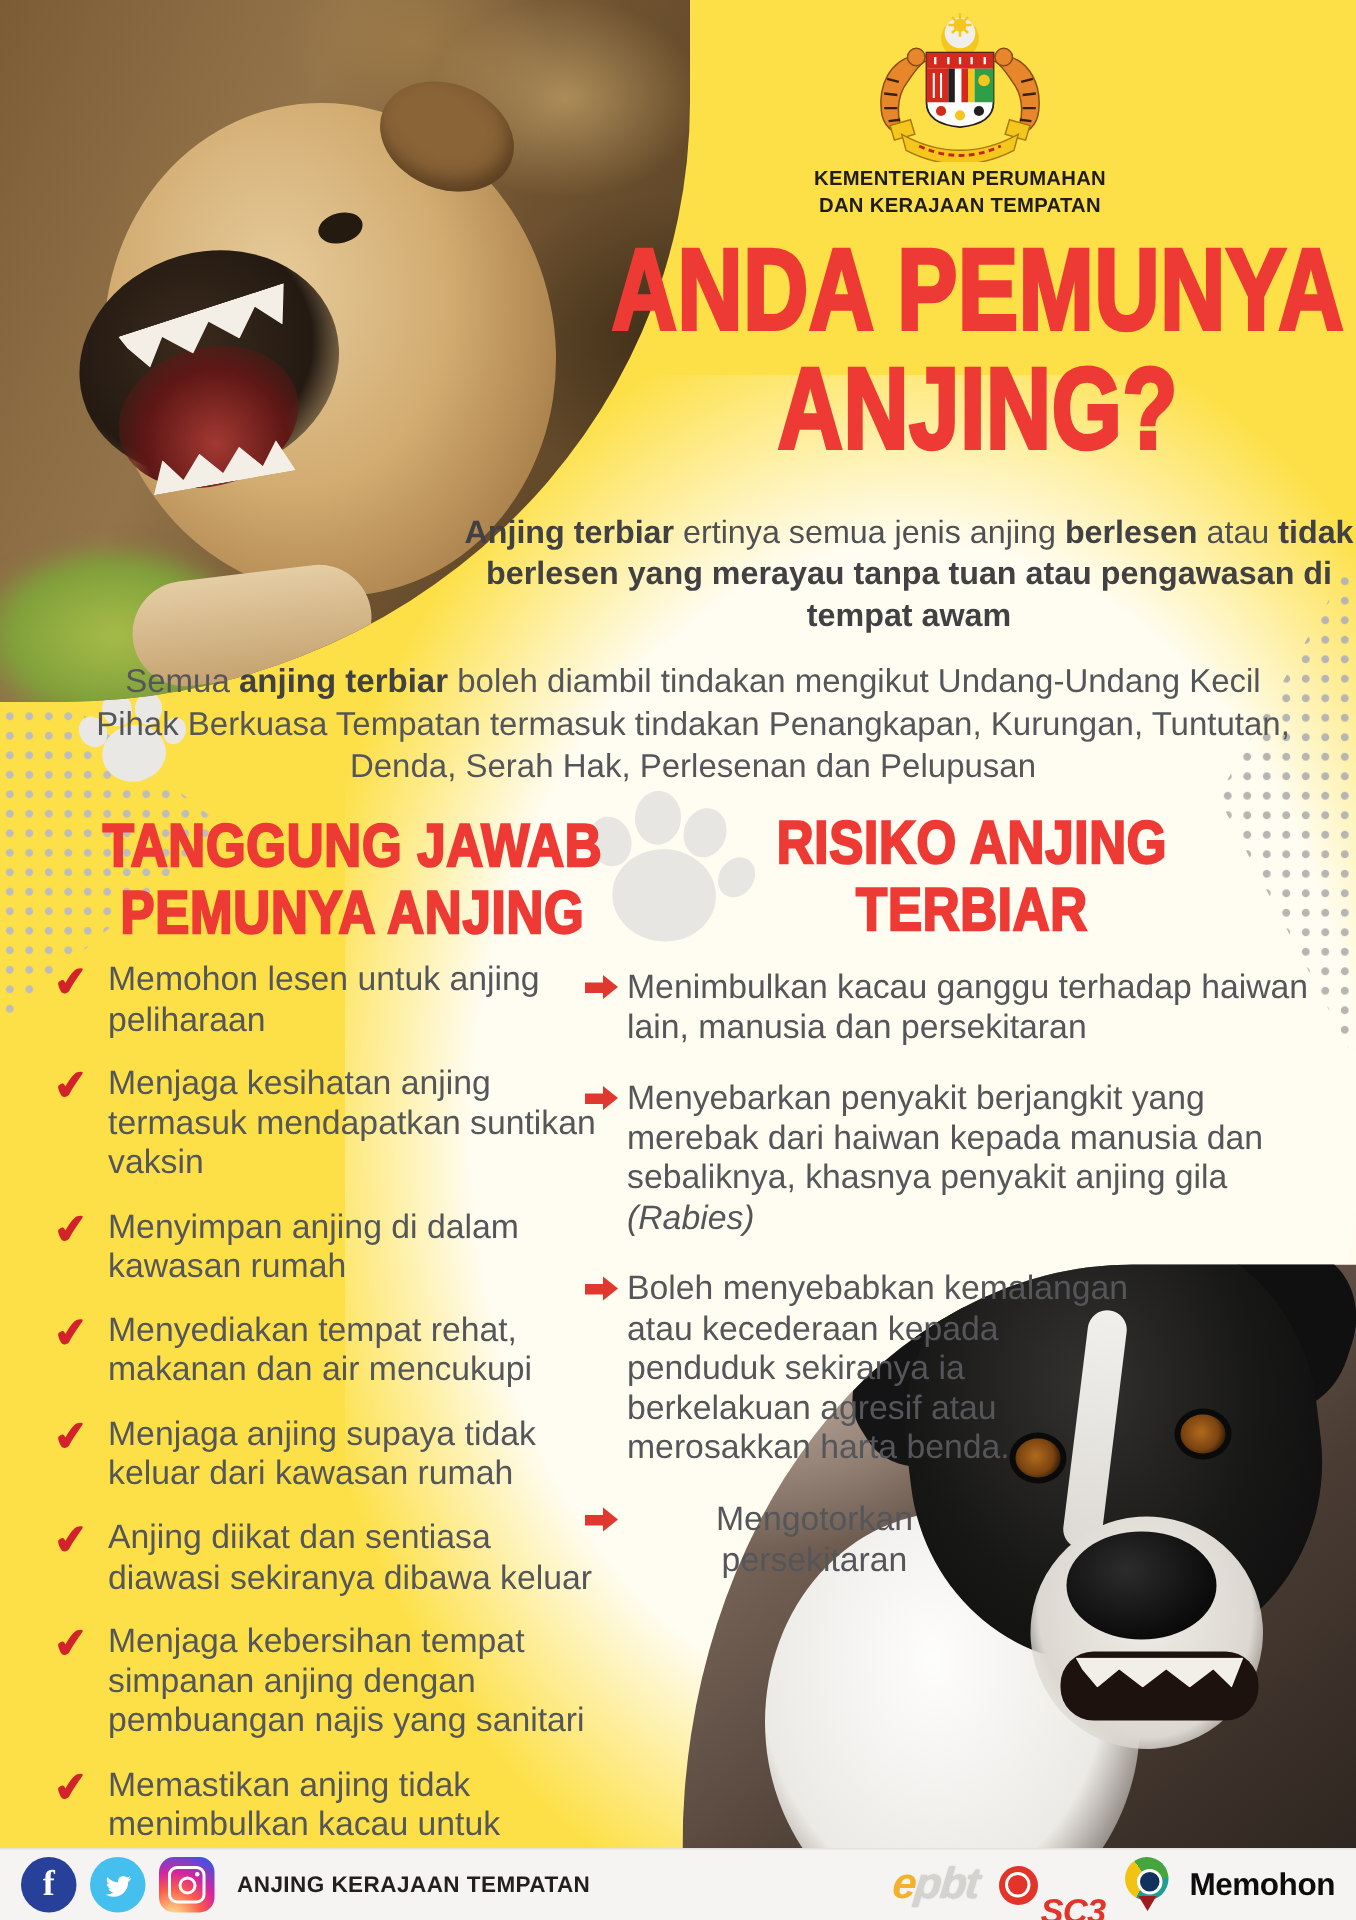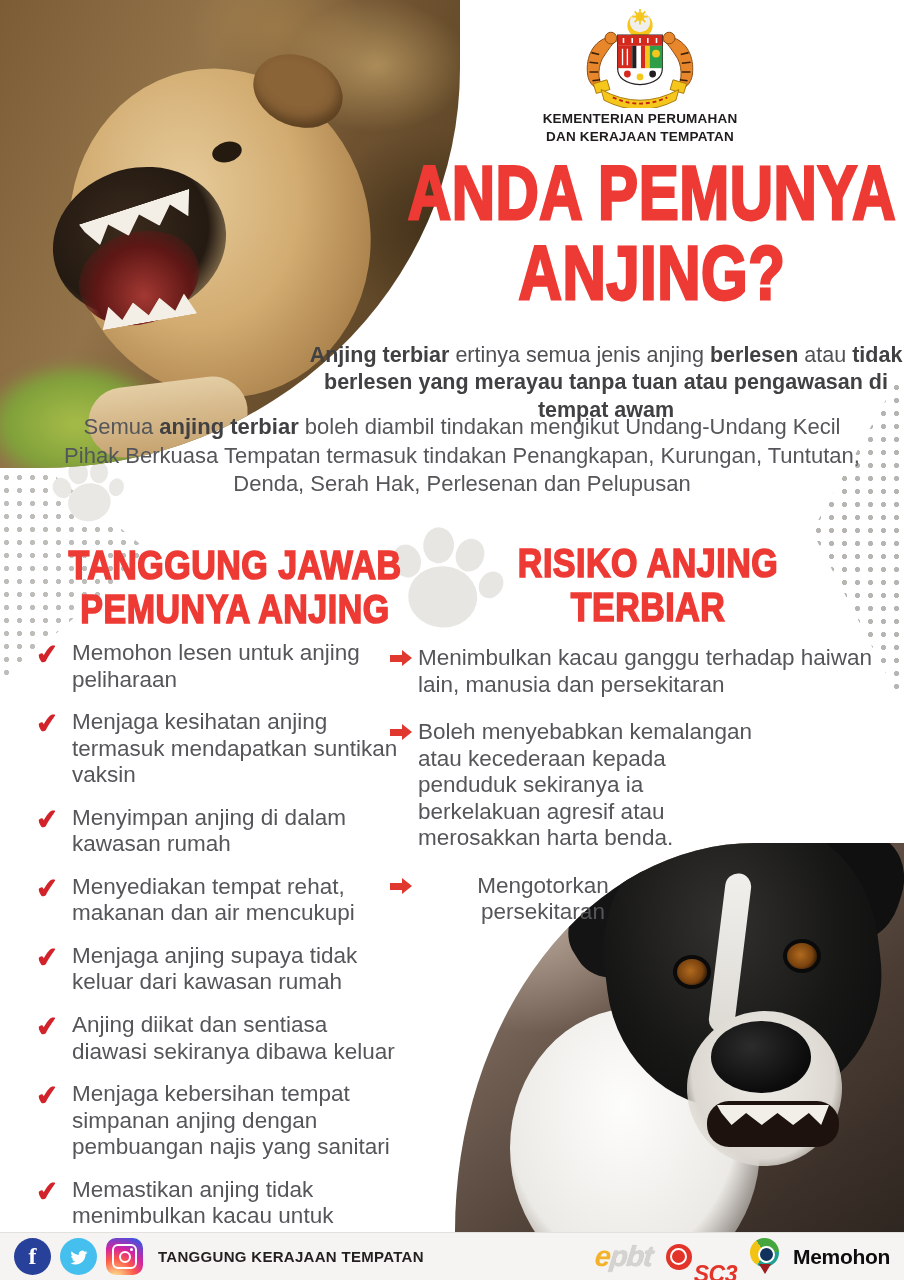--- a/index.html
+++ b/index.html
@@ -1,16 +1,16 @@
 <!DOCTYPE html>
 <html><head>
 <meta charset="utf-8">
 <style>
   html,body{margin:0;padding:0;background:#d8d6d3;}
-  .poster{position:relative;width:904px;height:1280px;margin:0 auto;background:#ffffff;overflow:hidden;
+  .poster{position:relative;width:904px;height:1280px;margin:0 auto;background:#fde047;overflow:hidden;
           font-family:"Liberation Sans",sans-serif;color:#55565a;}
   
   .white-blob{position:absolute;left:230px;top:250px;width:760px;height:1010px;z-index:0;
     background:radial-gradient(ellipse at center,rgba(255,255,255,.92) 55%,rgba(255,255,255,0) 78%);}
   .dots-right{position:absolute;right:0;top:368px;width:92px;height:340px;z-index:1;
     background-image:radial-gradient(circle,#b7b5b2 2.3px,transparent 2.9px);background-size:13px 13px;
     clip-path:polygon(100% 0,100% 100%,0 48%);}
   .dots-left{position:absolute;left:0;top:432px;width:150px;height:250px;z-index:1;
     background-image:radial-gradient(circle,#bfbdba 2.3px,transparent 2.9px);background-size:13px 13px;
     clip-path:polygon(0 0,100% 48%,0 100%);}
@@ -77,21 +77,21 @@
     font-size:13.5px;font-weight:bold;color:#1f1d1b;line-height:1.3;letter-spacing:.2px;}
 
   
   .title{position:absolute;left:400px;top:154px;width:504px;z-index:3;text-align:center;color:#ee3a34;
     font-weight:bold;font-size:60px;line-height:1.04;letter-spacing:.5px;transform:scaleY(1.28);transform-origin:top center;
     -webkit-text-stroke:2.2px #ee3a34;}
 
   
   .intro-p{position:absolute;left:300px;top:320px;width:612px;z-index:3;text-align:center;
     font-size:21.5px;line-height:1.28;color:#4f5053;}
-  .law-p{position:absolute;left:62px;top:391px;width:800px;z-index:3;text-align:center;
+  .law-p{position:absolute;left:62px;top:418px;width:800px;z-index:3;text-align:center;
     font-size:22px;line-height:1.3;color:#55565a;}
   .b{font-weight:bold;color:#414042;}
 
   
   .sec-heading{position:absolute;z-index:3;text-align:center;color:#ee3a34;font-weight:bold;font-size:34px;
     line-height:1.12;letter-spacing:.5px;transform:scaleY(1.18);transform-origin:top center;-webkit-text-stroke:1.4px #ee3a34;}
   .resp-heading{left:55px;top:542px;width:360px;}
   .risk-heading{left:468px;top:540px;width:360px;}
 
   
@@ -298,20 +298,24 @@
       </li>
   </ul>
 
   <ul class="list risk-list">
     <li>
         <span class="arrowb"></span>
         <span>Menimbulkan kacau ganggu terhadap haiwan lain, manusia dan persekitaran</span>
       </li>
     <li>
         <span class="arrowb"></span>
+        <span><span>Menyebarkan penyakit berjangkit yang merebak dari haiwan kepada manusia dan sebaliknya, khasnya penyakit anjing gila </span><span class="it">(Rabies)</span></span>
+      </li>
+    <li>
+        <span class="arrowb"></span>
         <span class="narrow3">Boleh menyebabkan kemalangan atau kecederaan kepada penduduk sekiranya ia berkelakuan agresif atau merosakkan harta benda.</span>
       </li>
     <li>
         <span class="arrowb"></span>
         <span class="narrow4">Mengotorkan persekitaran</span>
       </li>
   </ul>
 
   <div class="footer">
     <div class="soc fb">
@@ -321,21 +325,21 @@
       <svg width="22" height="22" viewBox="0 0 32 32">
         <path fill="#fff" d="M28 9c-.9.4-1.8.7-2.8.8 1-.6 1.8-1.6 2.2-2.7-1 .6-2 1-3.2 1.2A5 5 0 0 0 15.6 12c0 .4 0 .8.1 1.1-4.2-.2-7.9-2.2-10.4-5.3-.4.8-.7 1.6-.7 2.6 0 1.7.9 3.3 2.2 4.2-.8 0-1.6-.3-2.2-.6v.1c0 2.4 1.7 4.5 4 4.9-.4.1-.9.2-1.3.2-.3 0-.7 0-1-.1.7 2 2.5 3.5 4.7 3.5a10 10 0 0 1-7.4 2.1A14.1 14.1 0 0 0 11.3 27c9.1 0 14.1-7.6 14.1-14.1v-.6c1-.7 1.9-1.6 2.6-2.6z"></path>
       </svg>
     </div>
     <div class="soc ig">
       <div class="ig-cam">
         <div class="ig-lens"></div>
         <div class="ig-dot"></div>
       </div>
     </div>
-    <span class="dept">TANGGUNG KERAJAAN TEMPATAN</span>
+    <span class="dept">ANJING KERAJAAN TEMPATAN</span>
     <div class="logos">
       <span class="epbt"><span class="e">e</span><span class="pbt">pbt</span></span>
       <span class="osc3">
           <span class="osc3-o">
             <i></i>
           </span>
           <span class="osc3-t">SC3</span>
         </span>
       <span class="pin">
           <span class="pin-c"></span>

